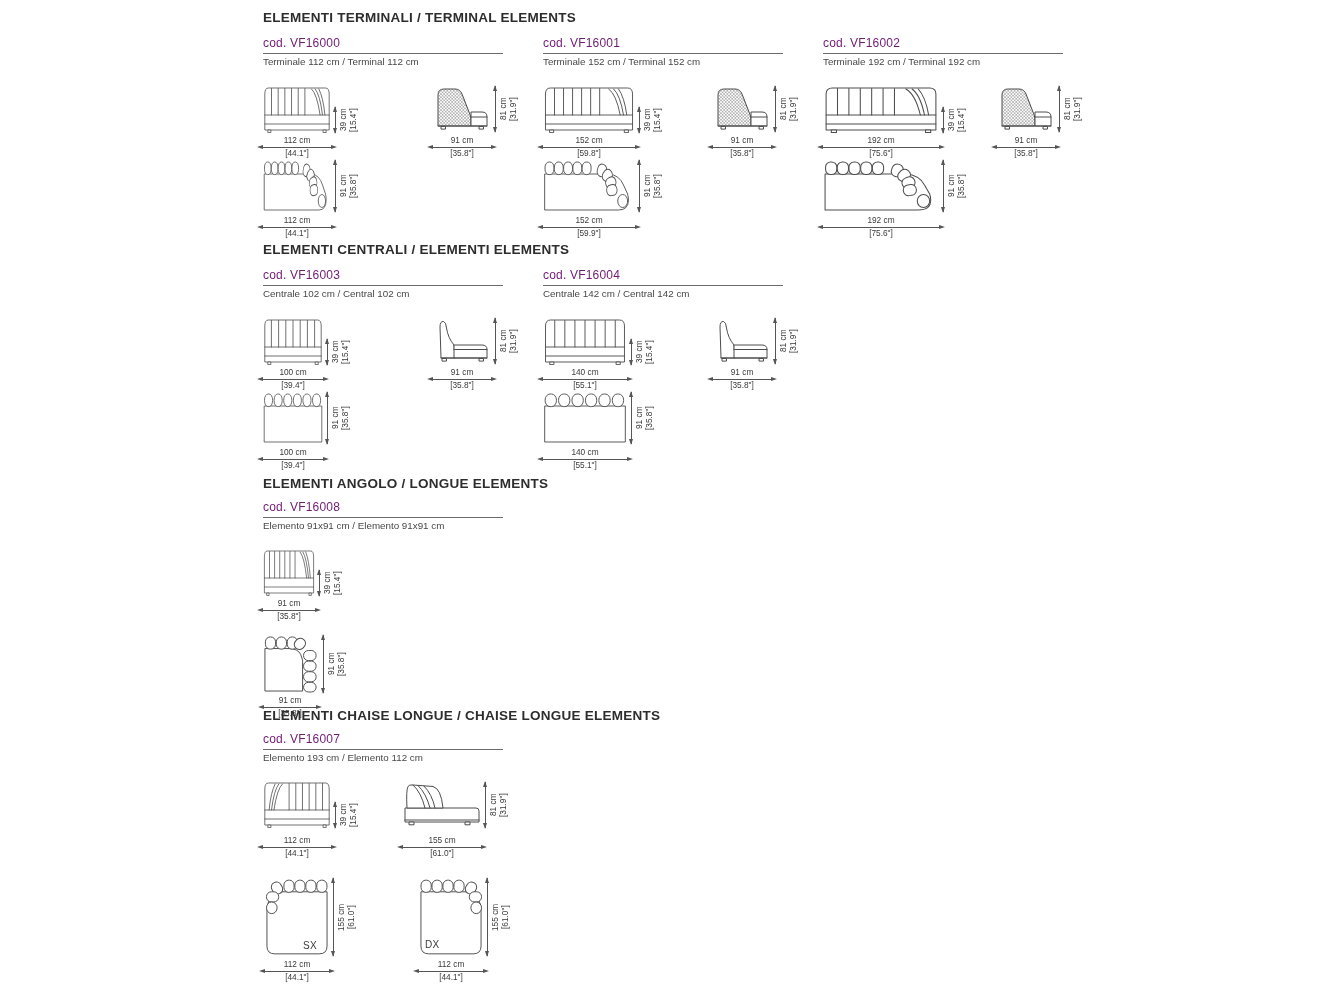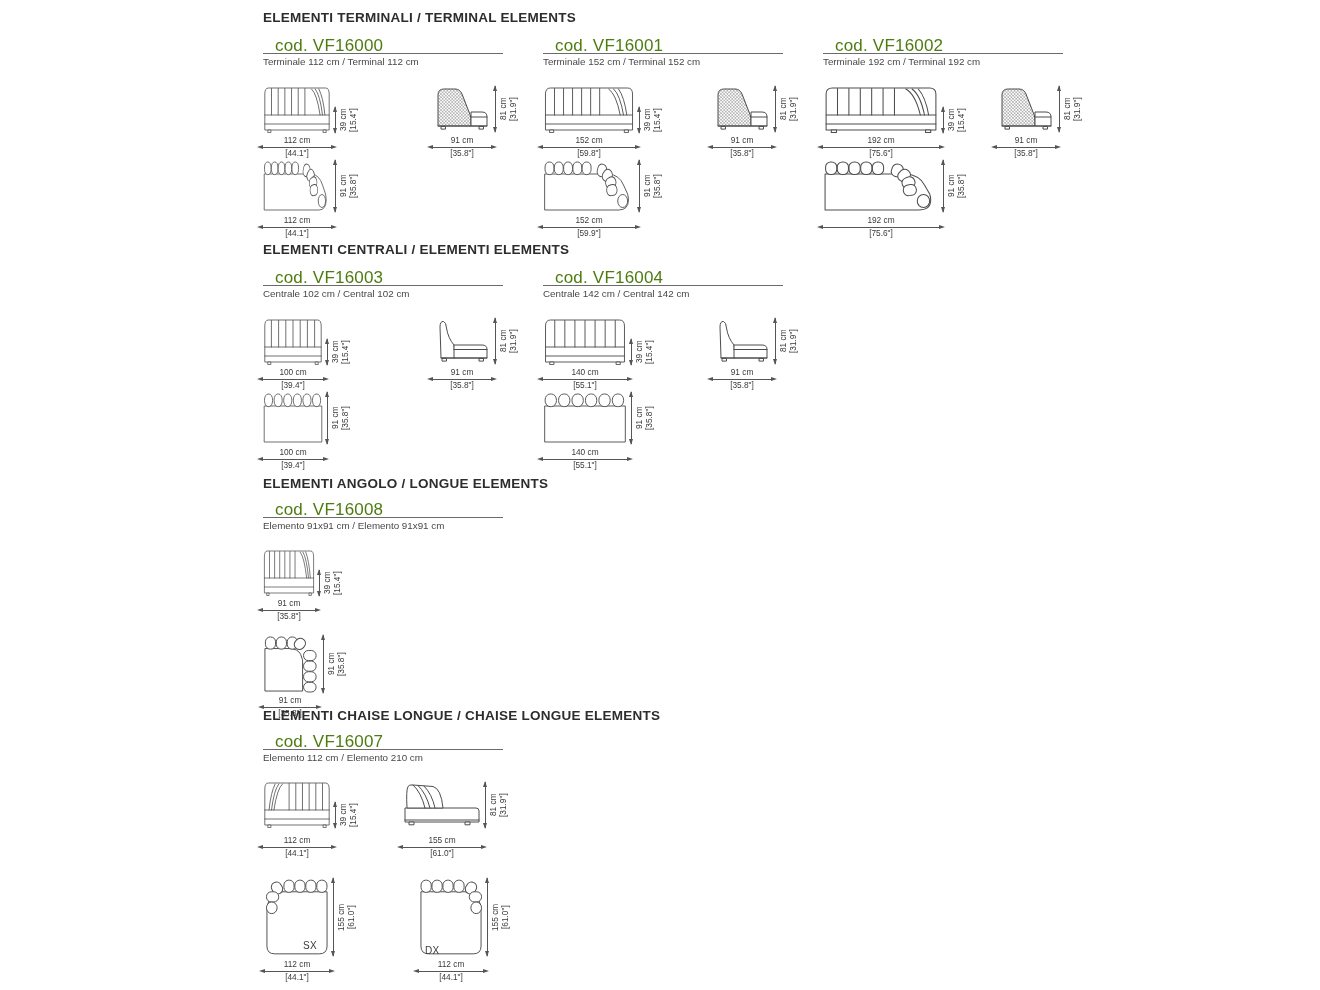--- a/index.html
+++ b/index.html
@@ -1,21 +1,21 @@
 <!DOCTYPE html>
 <html><head>
 <meta charset="utf-8">
 <style>
   *{box-sizing:border-box}
   html,body{margin:0;padding:0;background:#fff}
   body{font-family:"Liberation Sans",sans-serif;color:#3a3a3a}
   .page{position:relative;width:1228px;height:990px;background:#fff;overflow:hidden}
   .sec-title{position:absolute;left:263px;font-size:13.5px;font-weight:700;color:#2d2d2d;letter-spacing:.25px;white-space:nowrap}
   .prod{position:absolute;width:280px}
-  .code{position:absolute;left:12px;top:0;font-size:17px;color:#4d7c0f;letter-spacing:.2px;white-space:nowrap}
+  .code{position:absolute;left:0;top:0;font-size:12px;color:#701a75;letter-spacing:.2px;white-space:nowrap}
   .rule{position:absolute;left:0;top:16.5px;width:240px;border-top:1px solid #6b6b6b}
   .subtitle{position:absolute;left:0;top:19.5px;font-size:9.8px;color:#474747;white-space:nowrap}
   .view{position:absolute}
   svg.draw{display:block;overflow:visible}
   svg.draw *{vector-effect:non-scaling-stroke}
   .s{stroke:#4d4d4d;stroke-width:1;fill:none;stroke-linejoin:round;stroke-linecap:round}
   .sw{stroke:#4d4d4d;stroke-width:1;fill:#fff;stroke-linejoin:round}
   .sh{stroke:#4d4d4d;stroke-width:1;fill:url(#xh);stroke-linejoin:round}
   .hdim{position:absolute;font-size:8.3px;line-height:9px;color:#3a3a3a;text-align:center;white-space:nowrap}
   .hdim .cm,.hdim .in{display:block}
@@ -481,21 +481,21 @@
       <div class="ln"></div>
       <span class="in">[35.8"]</span>
       </div>
   </div>
 
   <div class="sec-title" style="top:708px">ELEMENTI CHAISE LONGUE / CHAISE LONGUE ELEMENTS</div>
 
   <div class="prod" style="left:263px;top:732px">
     <div class="code">cod. VF16007</div>
     <div class="rule"></div>
-    <div class="subtitle">Elemento 112 cm / Elemento 210 cm</div>
+    <div class="subtitle">Elemento 193 cm / Elemento 112 cm</div>
     <div class="view" style="left:0;top:48px">
       <svg class="draw" width="68" height="48">
           <use href="#fl" width="68" height="48"></use>
         </svg>
       </div>
     <div class="vdim" style="left:72px;top:70px;height:26px">
       <div class="vln"></div>
       <div class="vtxt">
           <span>39 cm</span>
           <span>[15.4"]</span>
@@ -541,21 +541,21 @@
       <span class="cm">112 cm</span>
       <div class="ln"></div>
       <span class="in">[44.1"]</span>
       </div>
 
     <div class="view" style="left:156px;top:146px">
       <svg class="draw" width="64" height="78">
           <use href="#tdx" width="64" height="78"></use>
         </svg>
       </div>
-    <div class="or-label" style="left:162px;top:213px">DX</div>
+    <div class="or-label" style="left:162px;top:207px">DX</div>
     <div class="vdim" style="left:224px;top:146px;height:78px">
       <div class="vln"></div>
       <div class="vtxt">
           <span>155 cm</span>
           <span>[61.0"]</span>
         </div>
       </div>
     <div class="hdim" style="left:150px;top:228px;width:76px">
       <span class="cm">112 cm</span>
       <div class="ln"></div>

